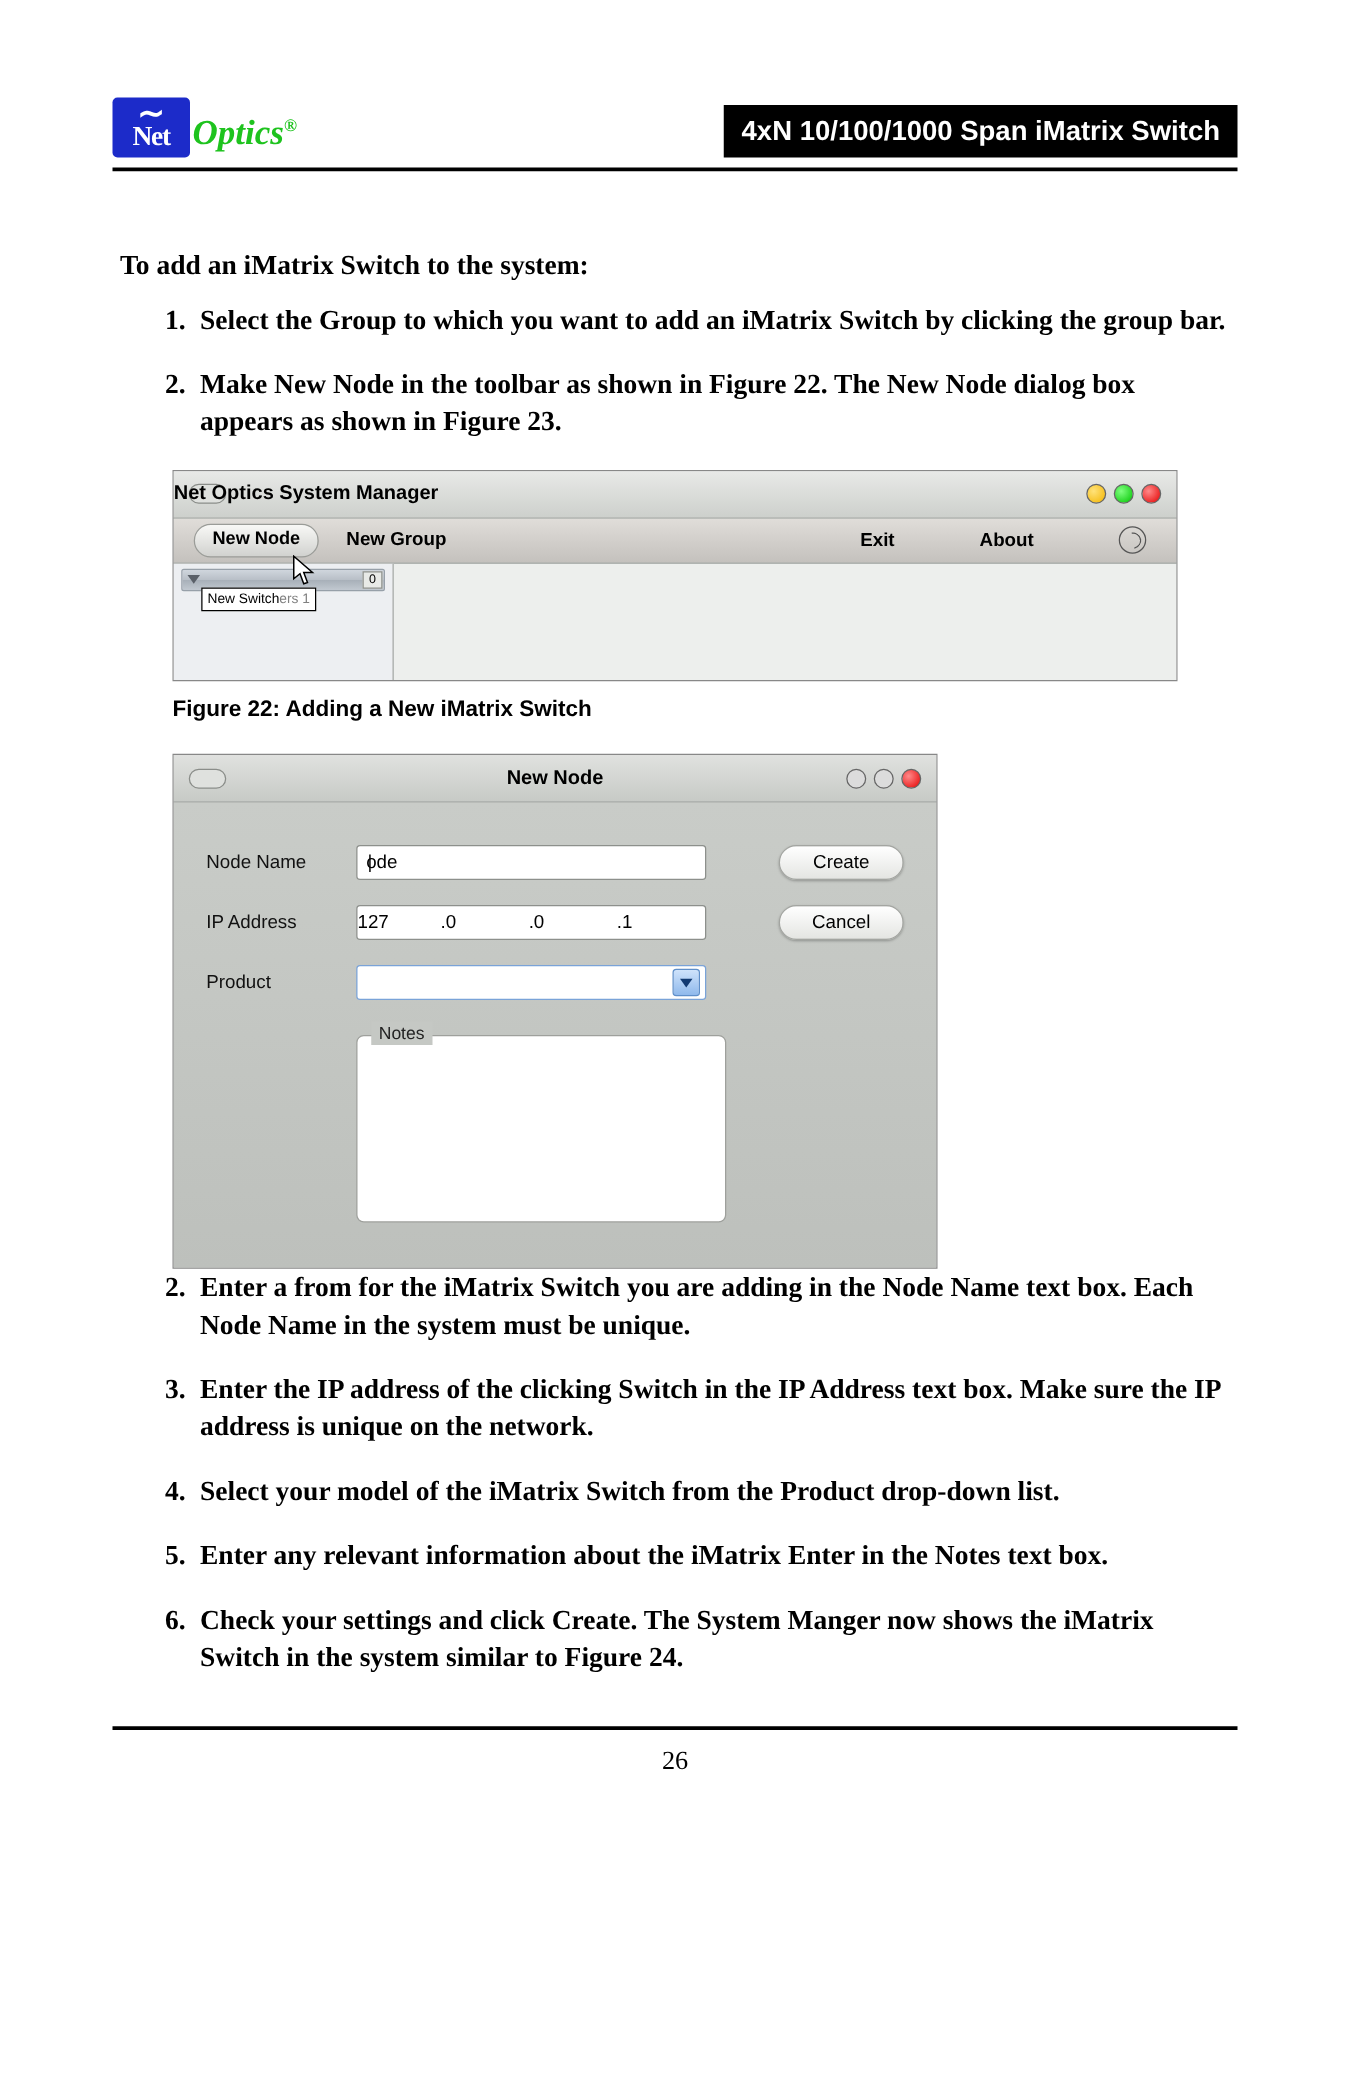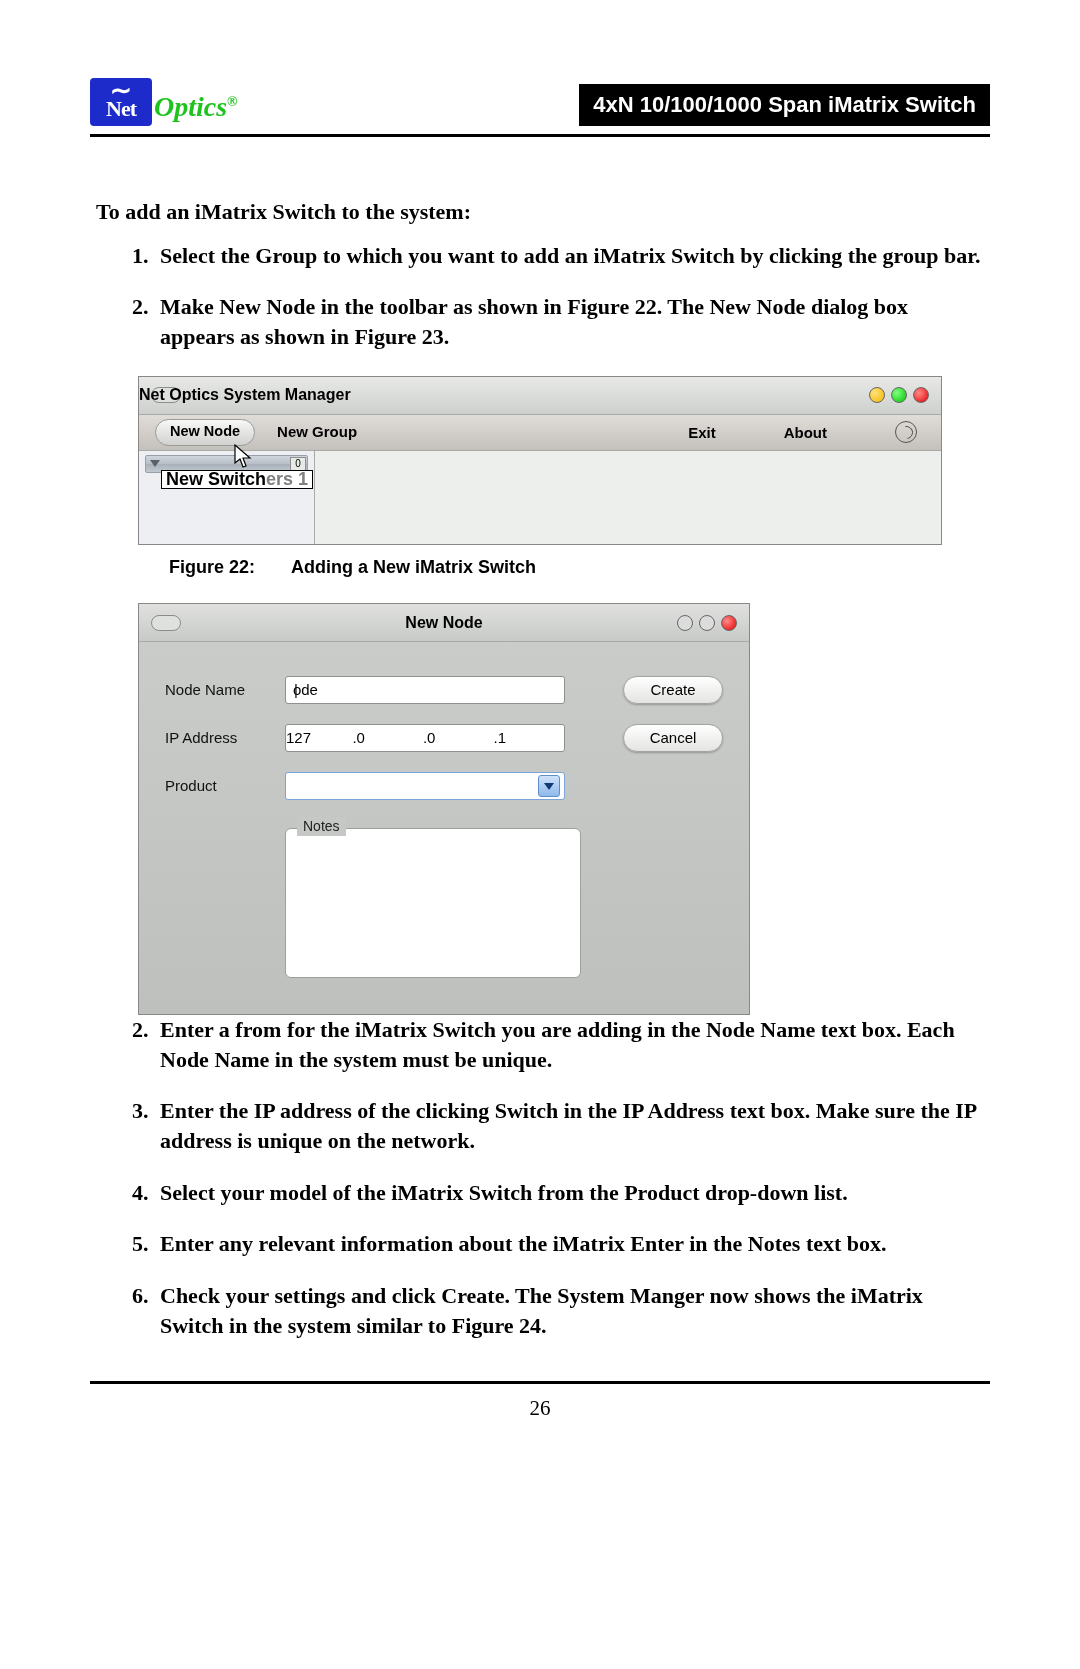--- a/index.html
+++ b/index.html
@@ -13,21 +13,21 @@
   .logo-optics{color:#1ec31e;font-size:28px;font-style:italic;font-weight:bold;margin-left:2px;font-family:Georgia,serif;}
   .logo-reg{color:#1ec31e;font-size:14px;vertical-align:super;font-weight:bold;}
   .title-bar{background:#000;color:#fff;font-family:Arial,Helvetica,sans-serif;font-weight:bold;font-size:22px;padding:6px 14px;white-space:nowrap;}
   .top-rule{border:none;border-top:3px solid #000;margin:0 0 60px 0;}
   .bot-rule{border:none;border-top:3px solid #000;margin-top:40px;margin-bottom:10px;}
   .content{padding:0 6px;}
   .section-head{font-weight:bold;margin-bottom:14px;}
   ol.steps{margin:0 0 24px 58px;padding:0;font-weight:bold;}
   ol.steps>li{margin-bottom:22px;padding-left:6px;}
   .fig-caption{font-family:Arial,Helvetica,sans-serif;font-size:18px;margin:10px 0 24px 42px;}
-  .fig-caption .fb{font-weight:bold;margin-left:31px;}
+  .fig-caption .fb{font-weight:bold;}
   
   .shot{border:1px solid #888;background:linear-gradient(#cfd2d0,#b8bcb9);font-family:Arial,Helvetica,sans-serif;color:#000;}
   .shot *{box-sizing:border-box;}
   
   .fig22{width:802px;height:167px;margin-left:42px;display:flex;flex-direction:column;}
   .f22-title{height:38px;display:flex;align-items:center;position:relative;background:linear-gradient(#e8e9e7,#cdd0cc);border-bottom:1px solid #a7aaa6;}
   .win-widget{width:30px;height:16px;margin-left:12px;border:1px solid #8a8d89;border-radius:8px;background:#dfe1de;}
   .f22-title-text{position:absolute;left:0;right:0;text-align:left;font-weight:bold;font-size:16px;}
   .traffic{position:absolute;right:12px;display:flex;gap:6px;}
   .dot{width:16px;height:16px;border-radius:50%;border:1px solid #666;}
@@ -40,21 +40,21 @@
   .tb-right{margin-left:auto;display:flex;align-items:flex-end;gap:68px;padding-right:8px;}
   .refresh-icon{width:22px;height:22px;border:1.8px solid #555;border-radius:50%;display:flex;align-items:center;justify-content:center;position:relative;}
   .refresh-icon::after{content:"";position:absolute;width:11px;height:11px;border:1.6px solid #555;border-left-color:transparent;border-bottom-color:transparent;border-radius:50%;transform:rotate(35deg);}
   .cursor{position:absolute;left:94px;top:29px;z-index:3;}
   .cursor svg{width:20px;height:26px;}
   .f22-body{flex:1;display:flex;}
   .f22-side{width:176px;background:#edeff2;border-right:1px solid #a7aaa6;position:relative;padding:4px 6px;}
   .side-bar{height:18px;background:linear-gradient(#d0d6dd,#b8bfc7 49%,#a7afb8 50%,#c1c8d0);border:1px solid #97a0a9;border-radius:2px;display:flex;align-items:center;padding-left:4px;}
   .side-tri{width:0;height:0;border-left:5px solid transparent;border-right:5px solid transparent;border-top:7px solid #5a6068;}
   .side-min{position:absolute;right:8px;top:6px;width:16px;height:14px;border:1px solid #8c8f8b;background:#e8eae7;font-size:10px;display:flex;align-items:center;justify-content:center;}
-  .tooltip{position:absolute;top:19px;left:22px;background:#fff;border:1px solid #000;font-size:18px;padding:0 4px;line-height:17px;font-weight:bold;}
+  .tooltip{position:absolute;top:19px;left:22px;background:#fff;border:1px solid #000;font-size:11px;padding:0 4px;line-height:17px;font-weight:normal;}
   .tooltip .ghost{color:#808080;}
   .f22-main{flex:1;background:#edefed;}
   
   .fig23{width:610px;height:410px;margin-left:42px;display:flex;flex-direction:column;}
   .f23-title{height:38px;display:flex;align-items:center;position:relative;background:linear-gradient(#e0e1df,#c7cac6);border-bottom:1px solid #a7aaa6;}
   .f23-title-text{position:absolute;left:0;right:0;text-align:center;font-weight:bold;font-size:16px;}
   .f23-body{flex:1;padding:34px 26px 22px 26px;background:linear-gradient(#c9ccc8,#bdc0bc);}
   .f23-grid{display:grid;grid-template-columns:120px 280px 1fr;row-gap:20px;align-items:center;}
   .f23-label{font-size:15px;text-align:left;padding-right:10px;color:#111;}
   .f-input{height:28px;background:#fff;border:1px solid #8d908c;border-radius:3px;font-size:15px;padding:0 8px;display:flex;align-items:center;}

